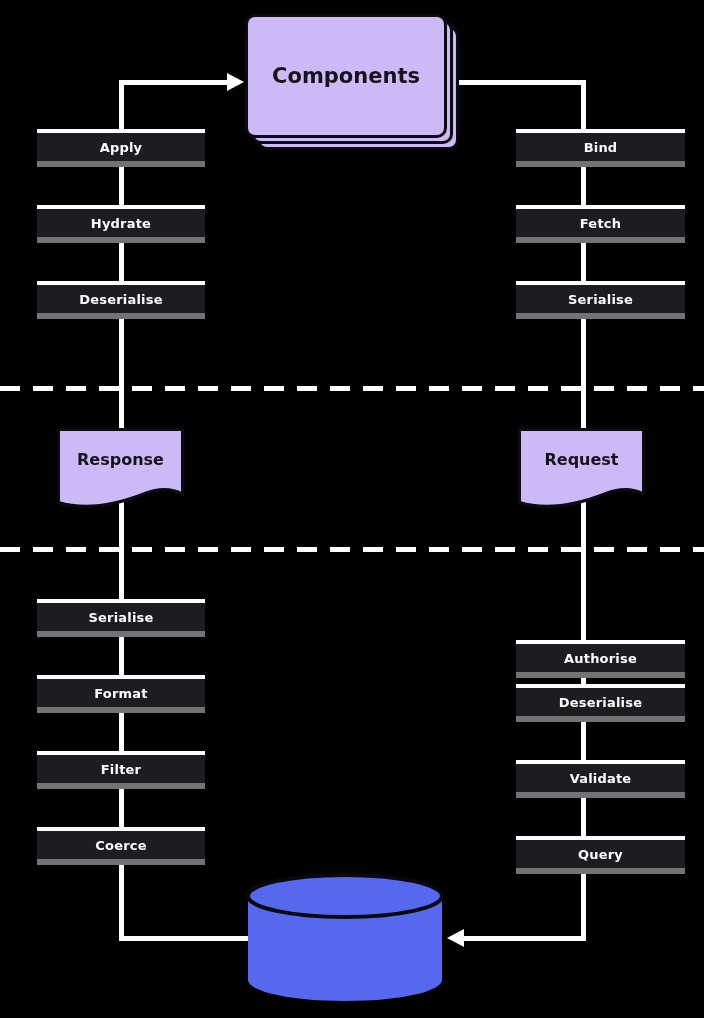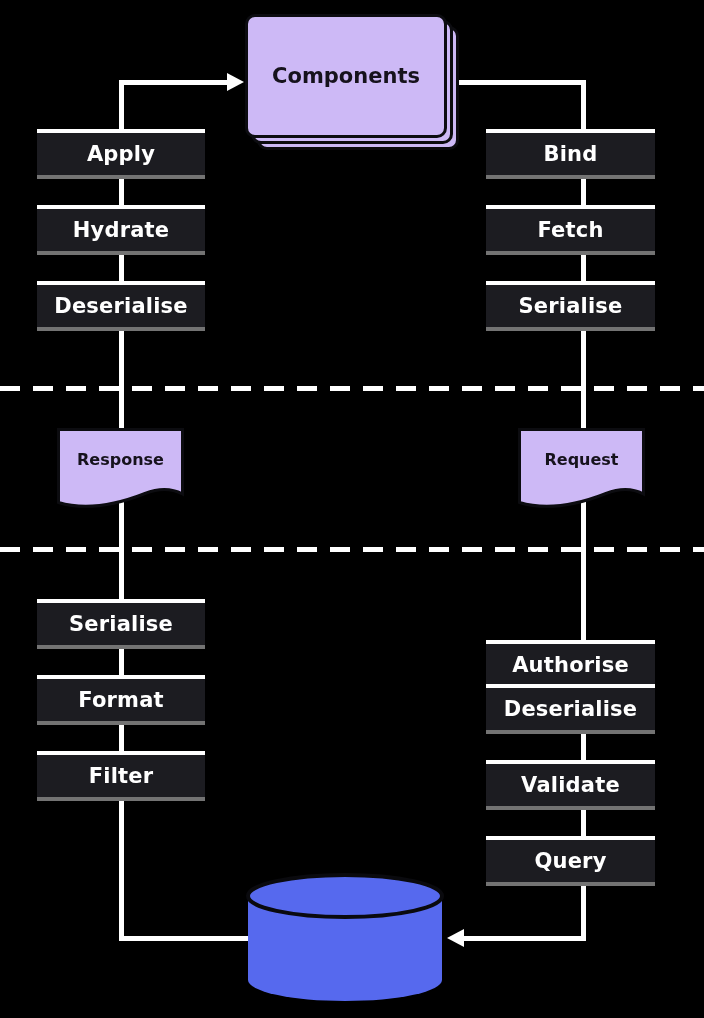--- a/index.html
+++ b/index.html
@@ -19,27 +19,27 @@
     border-left:17px solid #fff;
   }
   .arrow-left{
     position:absolute;width:0;height:0;z-index:2;
     border-top:9px solid transparent;border-bottom:9px solid transparent;
     border-right:17px solid #fff;
   }
   
   .pbox{
     position:absolute;box-sizing:border-box;z-index:3;
-    height:50px;background:#1c1c21;
-    border-top:4px solid #fff;border-bottom:4px solid #737373;
+    height:38px;background:#1c1c21;
+    border-top:4px solid #fff;border-bottom:6px solid #737373;
     display:flex;align-items:center;justify-content:center;
-    color:#fff;font-size:21px;font-weight:bold;letter-spacing:.2px;
+    color:#fff;font-size:13px;font-weight:bold;letter-spacing:.2px;
   }
   .col-left{left:37px;width:168px;}
-  .col-right{left:486px;width:169px;}
+  .col-right{left:516px;width:169px;}
   
   .card{
     position:absolute;box-sizing:border-box;width:202px;height:124px;
     background:#cdb9f6;border:3px solid #0c0c10;border-radius:10px;
   }
   .card.main{left:245px;top:14px;z-index:6;display:flex;align-items:center;justify-content:center;}
   .card.l2{left:251px;top:20px;z-index:5;}
   .card.l3{left:257px;top:26px;z-index:4;}
   .card-label{color:#16121c;font-size:21px;font-weight:bold;}
   
@@ -101,20 +101,21 @@
   <div class="doc" style="left:518px;top:428px;">
     <svg width="127" height="80" viewBox="0 0 127 80">
       <path d="M1.5,1.5 H125.5 V66 C114,60 102,60 88,65.5 C60,76.5 28,82.5 1.5,74.5 Z" fill="#cdb9f6" stroke="#0c0c10" stroke-width="3"></path>
     </svg>
     <div class="doc-label">Request</div>
   </div>
 
   <div class="pbox col-left" style="top:599px;">Serialise</div>
   <div class="pbox col-left" style="top:675px;">Format</div>
   <div class="pbox col-left" style="top:751px;">Filter</div>
+  <div class="pbox col-left" style="top:827px;">Coerce</div>
 
   <div class="pbox col-right" style="top:608px;margin-top:32px;">Authorise</div>
   <div class="pbox col-right" style="top:684px;">Deserialise</div>
   <div class="pbox col-right" style="top:836px;">Query</div>
   <div class="pbox col-right" style="top:760px;">Validate</div>
 
   <div class="db">
     <svg width="200" height="136" viewBox="0 0 200 136">
       <path d="M3,26 L3,110 A97,21 0 0 0 197,110 L197,26 Z" fill="#5669ee"></path>
       <ellipse cx="100" cy="26" rx="97" ry="21" fill="#5669ee" stroke="#0a0a0e" stroke-width="4"></ellipse>

